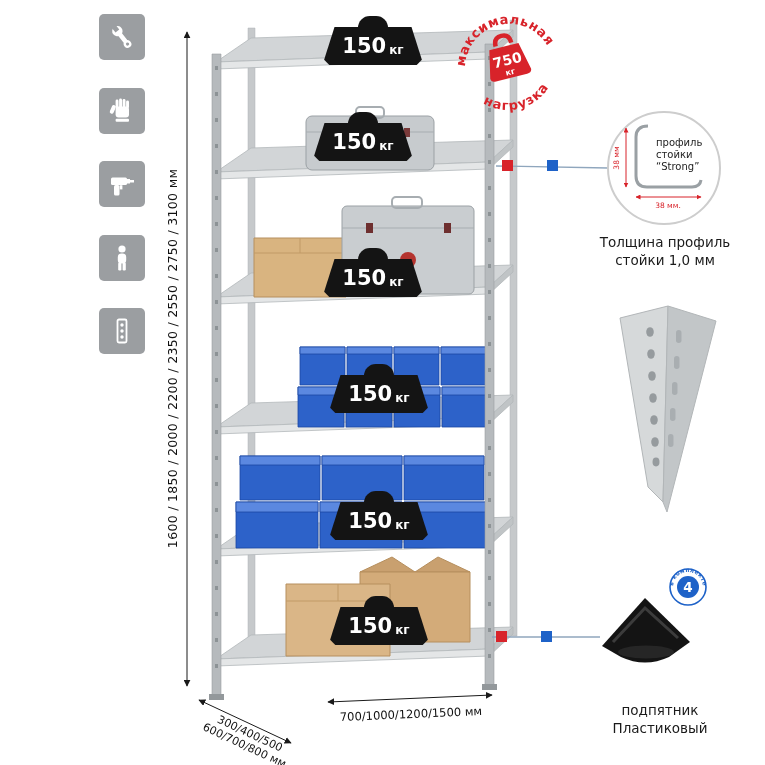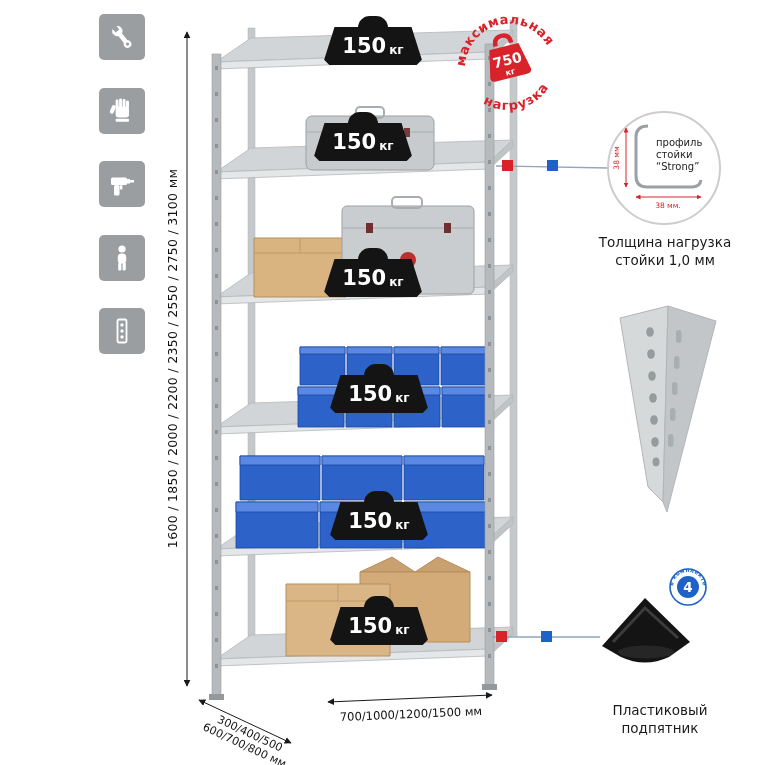--- a/index.html
+++ b/index.html
@@ -339,22 +339,22 @@
   <div class="dim-v">1600 / 1850 / 2000 / 2200 / 2350 / 2550 / 2750 / 3100 мм</div>
 
   <div class="dim-diag">
     <div>300/400/500</div>
     <div>600/700/800 мм</div>
   </div>
 
   <div class="dim-w">700/1000/1200/1500 мм</div>
 
   <div class="cap" style="left:594px;top:233px;width:142px;">
-    <div>Толщина нагрузка</div>
+    <div>Толщина профиль</div>
     <div>стойки 1,0 мм</div>
   </div>
 
   <div class="cap" style="left:589px;top:701px;width:142px;">
+    <div>подпятник</div>
     <div>Пластиковый</div>
-    <div>подпятник</div>
   </div>
 
 </div>
 
 </body></html>

